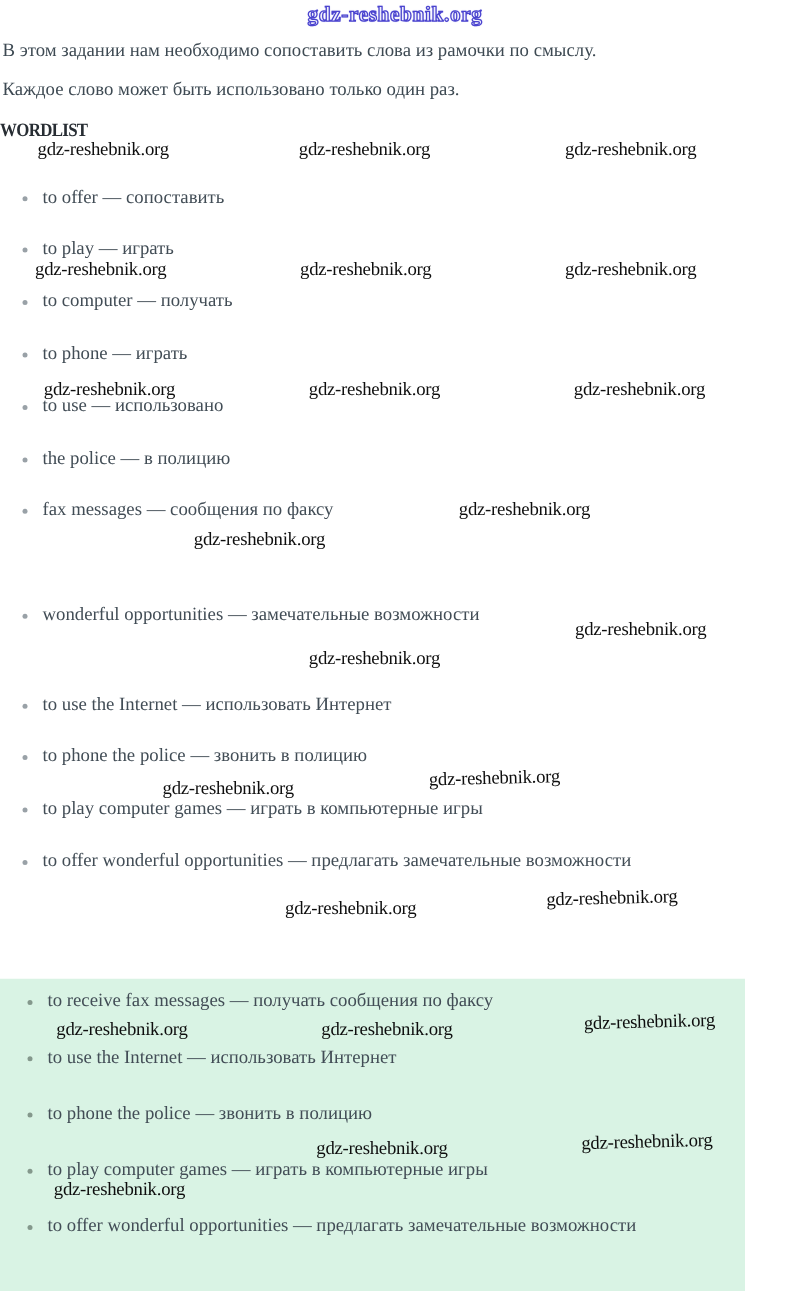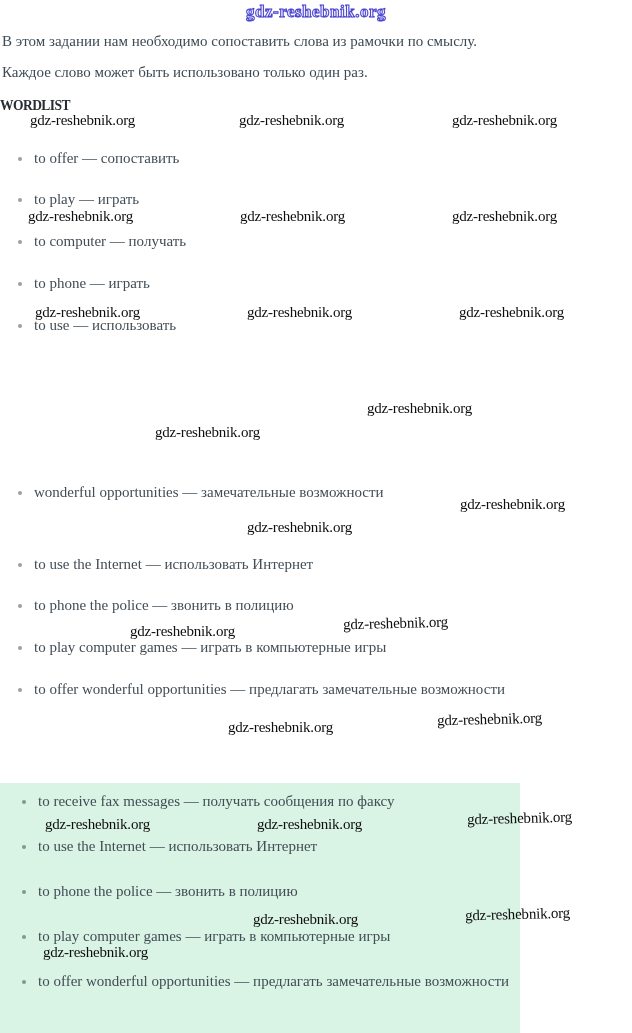--- a/index.html
+++ b/index.html
@@ -47,21 +47,21 @@
     flex:none;width:4px;height:4px;border-radius:50%;
     background:#99a1a7;margin-top:7px;
   }
   .item .txt{
     font-size:15px;line-height:17px;color:#424d56;
     white-space:nowrap;
   }
   .item.wrap .txt{white-space:normal;width:505px;line-height:32px;}
   .item.wrap .dot{margin-top:15px;}
   .answer-box{
-    position:absolute;left:0;top:783px;width:520px;height:250px;
+    position:absolute;left:0;top:783px;width:596px;height:250px;
   }
   .answer-box .item{left:22px;}
   .answer-box .item .dot{background:#84988c;}
   .answer-box .item.wrap .txt{line-height:36px;}
   .answer-box .item.wrap .dot{margin-top:17px;}
 </style>
 </head>
 <body>
 
 <div class="page">
@@ -102,21 +102,29 @@
   <div class="item" style="top:233px">
     <span class="dot"></span>
     <span class="txt">to computer — получать</span>
   </div>
   <div class="item" style="top:275px">
     <span class="dot"></span>
     <span class="txt">to phone — играть</span>
   </div>
   <div class="item" style="top:317px">
     <span class="dot"></span>
-    <span class="txt">to use — использовать</span>
+    <span class="txt">to use — использовано</span>
+  </div>
+  <div class="item" style="top:359px">
+    <span class="dot"></span>
+    <span class="txt">the police — в полицию</span>
+  </div>
+  <div class="item" style="top:400px">
+    <span class="dot"></span>
+    <span class="txt">fax messages — сообщения по факсу</span>
   </div>
   <div class="item" style="top:484px">
     <span class="dot"></span>
     <span class="txt">wonderful opportunities — замечательные возможности</span>
   </div>
   <div class="item" style="top:556px">
     <span class="dot"></span>
     <span class="txt">to use the Internet — использовать Интернет</span>
   </div>
   <div class="item" style="top:597px">

